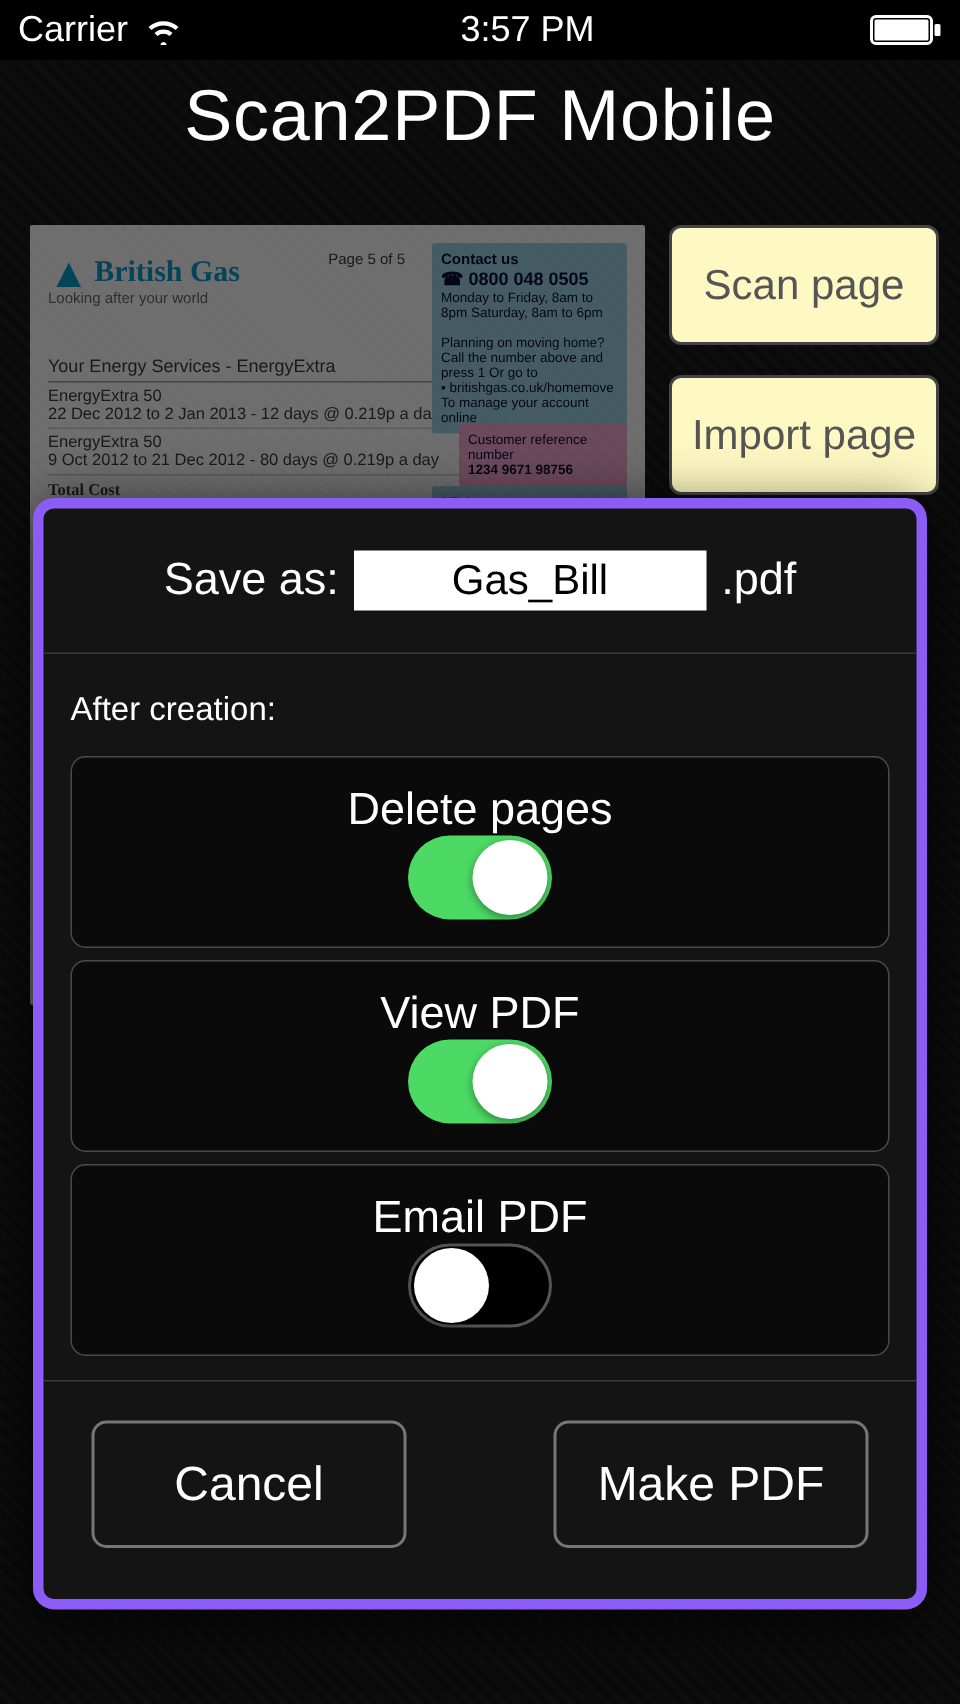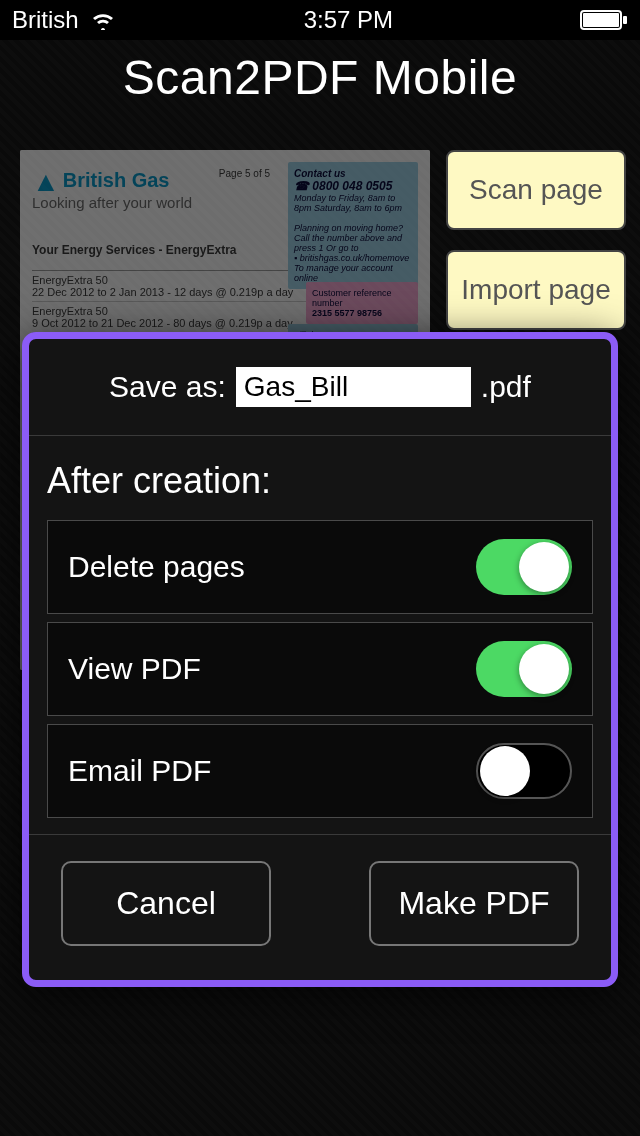--- a/index.html
+++ b/index.html
@@ -45,43 +45,42 @@
       filter: brightness(0.75);
     }
     .doc {
       background: #fff;
       width: 100%; height: 100%;
       padding: 12px;
       font-size: 11px;
       color: #333;
       position: relative;
     }
-    .doc .logo { color: #0099cc; font-weight: bold; font-size: 20px; }
+    .doc .logo { color: #0099cc; font-weight: bold; font-size: 20px; font-family: Liberation Serif, serif; }
     .doc .flame { color: #0099cc; font-size: 28px; display:inline-block; transform: translateY(4px);}
-    .doc .tag { font-size: 15px; color: #666; margin-bottom: 32px; }
+    .doc .tag { font-size: 10px; color: #666; margin-bottom: 32px; }
     .doc .pagenum { position: absolute; top: 18px; right: 160px; font-size: 10px; }
     .doc .contact {
       position: absolute; right: 12px; top: 12px;
       width: 130px; background: #9dd3e8; padding: 6px; font-size: 9px; border-radius: 2px;
       color: #003;
-      font-style: italic;
     }
     .doc .contact b { font-size: 10px; display:block; }
     .doc .contact .num { font-weight: bold; font-size: 12px; }
     .doc .custref {
       position: absolute; right: 12px; top: 132px;
       width: 112px; background: #f9a8d4; padding: 6px; font-size: 9px; border-radius: 2px;
       color: #003;
     }
     .doc .billdate {
       position: absolute; right: 12px; top: 174px;
       width: 130px; background: #9dd3e8; padding: 6px; font-size: 9px; border-radius: 2px;
       color: #003;
     }
-    .doc .section { font-weight: bold; font-size: 12px; margin-top: 30px; border-bottom:1px solid #999; padding-bottom:13px;}
+    .doc .section { font-weight: normal; font-size: 12px; margin-top: 30px; border-bottom:1px solid #999; padding-bottom:3px;}
     .doc .line { display:flex; justify-content:space-between; border-bottom:1px solid #ccc; padding:3px 0;align-items:center;}
     .doc .lineb { display:flex; justify-content:space-between; font-weight:bold; padding:4px 0;font-family:Liberation Serif, serif;}
     
     .side-btns {
       position: absolute;
       right: 14px; top: 150px;
       width: 180px;
       display: flex;
       flex-direction: column;
       gap: 20px;
@@ -127,39 +126,41 @@
     }
     .filename-input {
       background: #fff;
       color: #000;
       font-size: 28px;
       padding: 2px 8px;
       border: none;
       width: 235px;
       height: 40px;
       font-family: inherit;
+      text-align: center;
     }
     .divider {
       height: 1px;
       background: #3a3a3a;
       margin: 0;
     }
     .after-label {
-      font-size: 36px;
+      font-size: 22px;
       padding: 24px 18px 10px;
     }
     .toggle-row {
       display: flex;
       align-items: center;
       justify-content: space-between;
       border: 1px solid #4a4a4a;
-      border-radius: 0;
+      border-radius: 10px;
       margin: 8px 18px;
       padding: 18px 20px;
       background: #0a0a0a;
+      flex-direction: column;
     }
     .toggle-label { font-size: 30px; }
     .switch {
       width: 96px; height: 56px;
       border-radius: 28px;
       position: relative;
       cursor: pointer;
     }
     .switch.on { background: #4cd964; }
     .switch.off { background: #000; border: 2px solid #555; }
@@ -191,21 +192,21 @@
       cursor: pointer;
     }
   </style>
 </head>
 <body>
 
 <div class="bg-pattern"></div>
 
 <div class="status-bar">
   <div class="status-left">
-    <span>British</span>
+    <span>Carrier</span>
     <span class="wifi-icon">
       <svg width="28" height="20" viewBox="0 0 28 20">
           <path d="M14 18 a2 2 0 1 0 0.001 0 M8 12 a9 9 0 0 1 12 0 l-2 2 a6 6 0 0 0 -8 0 z M4 8 a15 15 0 0 1 20 0 l-2 2 a12 12 0 0 0 -16 0 z" fill="#fff"></path>
         </svg>
     </span>
   </div>
   <span>3:57 PM</span>
   <span class="battery-icon">
     <svg width="48" height="20" viewBox="0 0 48 20">
         <rect x="1" y="1" width="40" height="18" rx="3" fill="none" stroke="#fff" stroke-width="2"></rect>
@@ -226,21 +227,21 @@
     <div class="contact">
       <b>Contact us</b>
       <span class="num">☎ <span>0800 048 0505</span></span><br>
       <span>Monday to Friday, 8am to 8pm Saturday, 8am to 6pm</span><br><br>
       <span>Planning on moving home? Call the number above and press 1 Or go to</span><br>
       ▪ <span>britishgas.co.uk/homemove</span><br>
       <span>To manage your account online</span>
     </div>
     <div class="custref">
       <span>Customer reference number</span><br>
-      <b>2315 5577 98756</b>
+      <b>1234 9671 98756</b>
     </div>
     <div class="billdate">
       <span>Bill date:</span><br>
       <span>2 January 2013</span><br>
       <span>Bill period:</span>
     </div>
     <div class="section">Your Energy Services - EnergyExtra</div>
     <div class="line">
         <span><span>EnergyExtra 50</span><br><span>22 Dec 2012 to 2 Jan 2013 - 12 days @ 0.219p a day</span></span>
         <span>£9.98</span>

